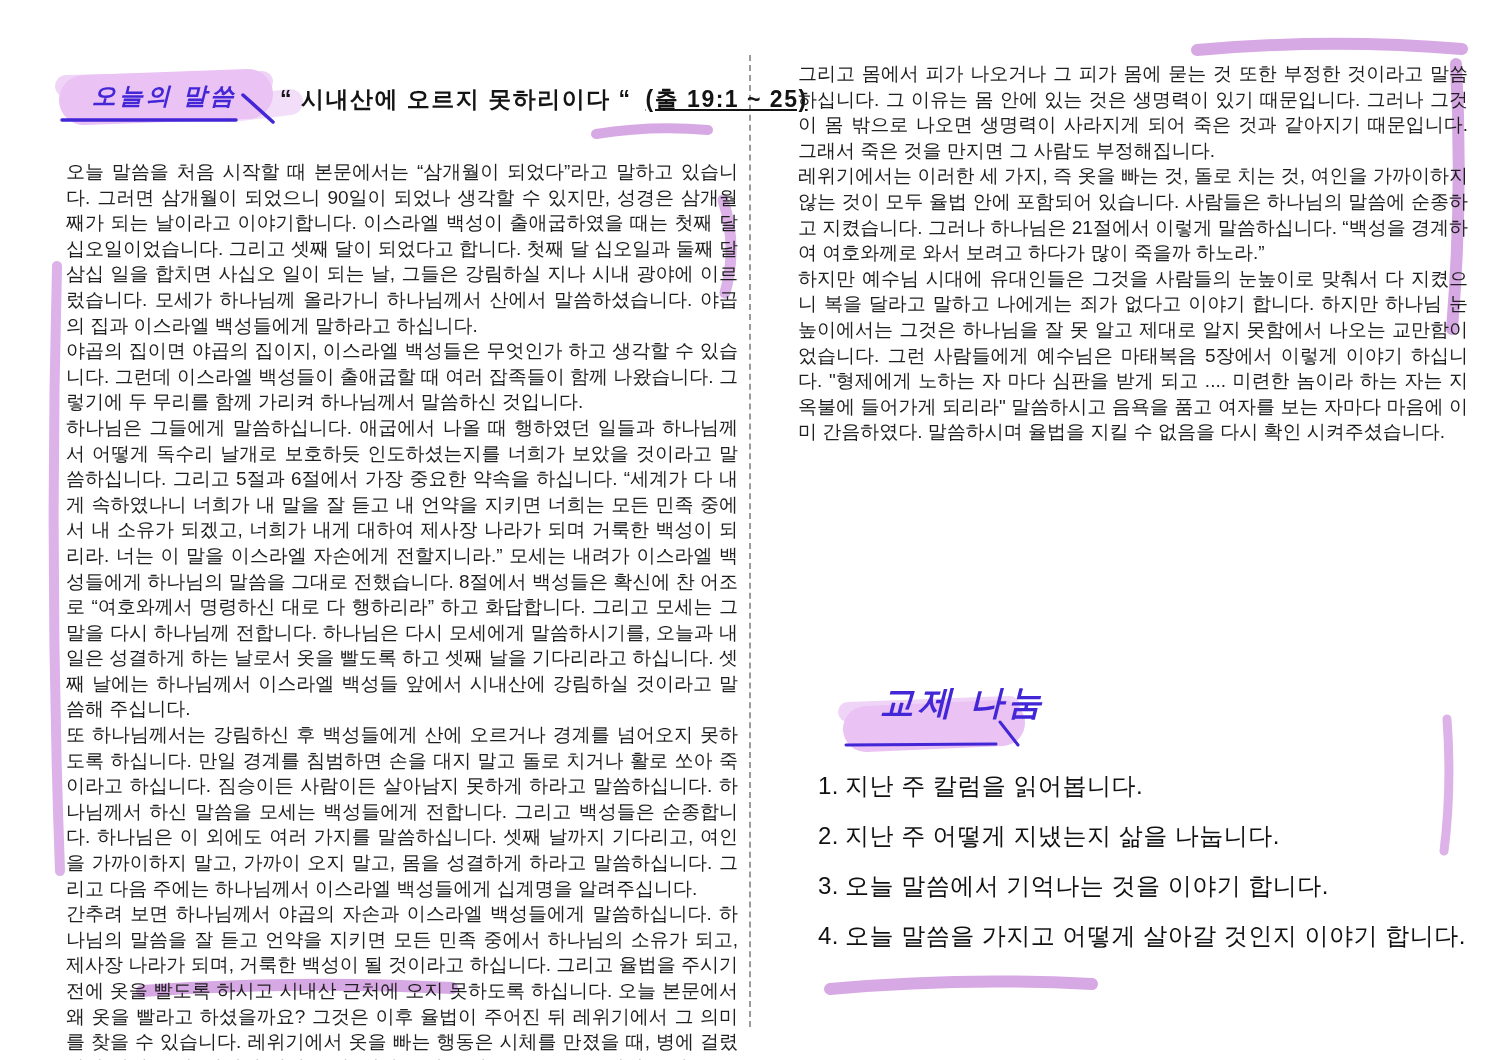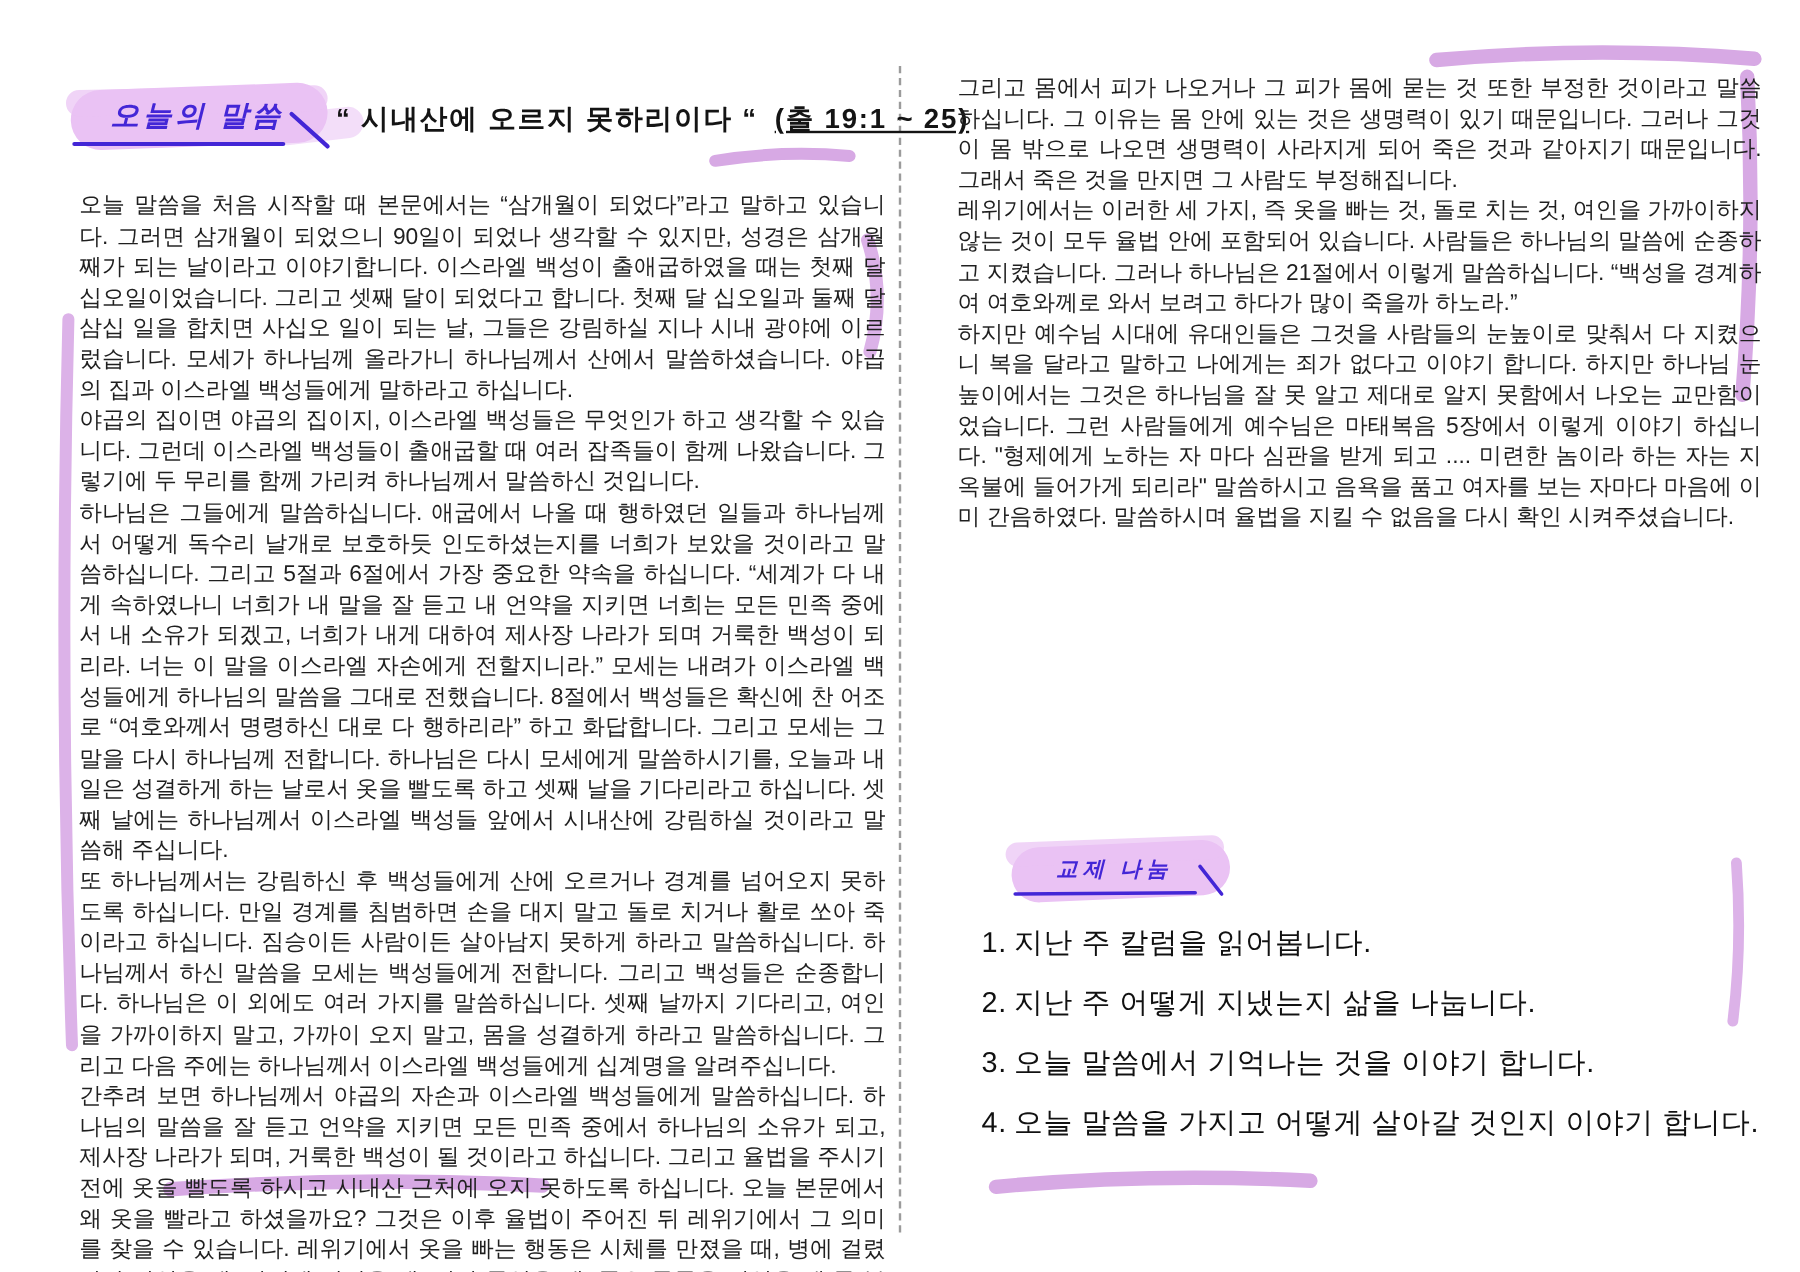--- a/index.html
+++ b/index.html
@@ -64,21 +64,21 @@
     <p>간추려 보면 하나님께서 야곱의 자손과 이스라엘 백성들에게 말씀하십니다. 하나님의 말씀을 잘 듣고 언약을 지키면 모든 민족 중에서 하나님의 소유가 되고, 제사장 나라가 되며, 거룩한 백성이 될 것이라고 하십니다. 그리고 율법을 주시기 전에 옷을 빨도록 하시고 시내산 근처에 오지 못하도록 하십니다. 오늘 본문에서 왜 옷을 빨라고 하셨을까요? 그것은 이후 율법이 주어진 뒤 레위기에서 그 의미를 찾을 수 있습니다. 레위기에서 옷을 빠는 행동은 시체를 만졌을 때, 병에 걸렸다가 나았을 때, 나병에 걸렸을 때, 피가 묻었을 때, 죽은 동물을 먹었을 때 등 부정한 상황에서 해야 하는 행동입니다.</p>
     <p>또 시내산에 경계를 정하고 넘어오는 사람이나 동물을 돌로 치거나 활로 쏘아 죽이라고 하신 것 역시 하나님의 율법을 어기는 사람들에게 내려지는 처벌입니다.</p>
   </div>
 
   <div class="layer body-col" style="left:798px;top:61px;width:670px;">
     <p>그리고 몸에서 피가 나오거나 그 피가 몸에 묻는 것 또한 부정한 것이라고 말씀하십니다. 그 이유는 몸 안에 있는 것은 생명력이 있기 때문입니다. 그러나 그것이 몸 밖으로 나오면 생명력이 사라지게 되어 죽은 것과 같아지기 때문입니다. 그래서 죽은 것을 만지면 그 사람도 부정해집니다.</p>
     <p>레위기에서는 이러한 세 가지, 즉 옷을 빠는 것, 돌로 치는 것, 여인을 가까이하지 않는 것이 모두 율법 안에 포함되어 있습니다. 사람들은 하나님의 말씀에 순종하고 지켰습니다. 그러나 하나님은 21절에서 이렇게 말씀하십니다. “백성을 경계하여 여호와께로 와서 보려고 하다가 많이 죽을까 하노라.”</p>
     <p>하지만 예수님 시대에 유대인들은 그것을 사람들의 눈높이로 맞춰서 다 지켰으니 복을 달라고 말하고 나에게는 죄가 없다고 이야기 합니다. 하지만 하나님 눈높이에서는 그것은 하나님을 잘 못 알고 제대로 알지 못함에서 나오는 교만함이었습니다. 그런 사람들에게 예수님은 마태복음 5장에서 이렇게 이야기 하십니다. "형제에게 노하는 자 마다 심판을 받게 되고 .... 미련한 놈이라 하는 자는 지옥불에 들어가게 되리라" 말씀하시고 음욕을 품고 여자를 보는 자마다 마음에 이미 간음하였다. 말씀하시며 율법을 지킬 수 없음을 다시 확인 시켜주셨습니다.</p>
   </div>
 
-  <div class="layer hand-title" style="left:880px;top:712px;font-size:18px;letter-spacing:4px;">교제 나눔</div>
+  <div class="layer hand-title" style="left:880px;top:680px;font-size:34px;letter-spacing:4px;">교제 나눔</div>
 
   <div class="share-list layer">
     <div class="share-item">
       <span class="num">1.</span><span>지난 주 칼럼을 읽어봅니다.</span>
     </div>
     <div class="share-item">
       <span class="num">2.</span><span>지난 주 어떻게 지냈는지 삶을 나눕니다.</span>
     </div>
     <div class="share-item">
       <span class="num">3.</span><span>오늘 말씀에서 기억나는 것을 이야기 합니다.</span>

